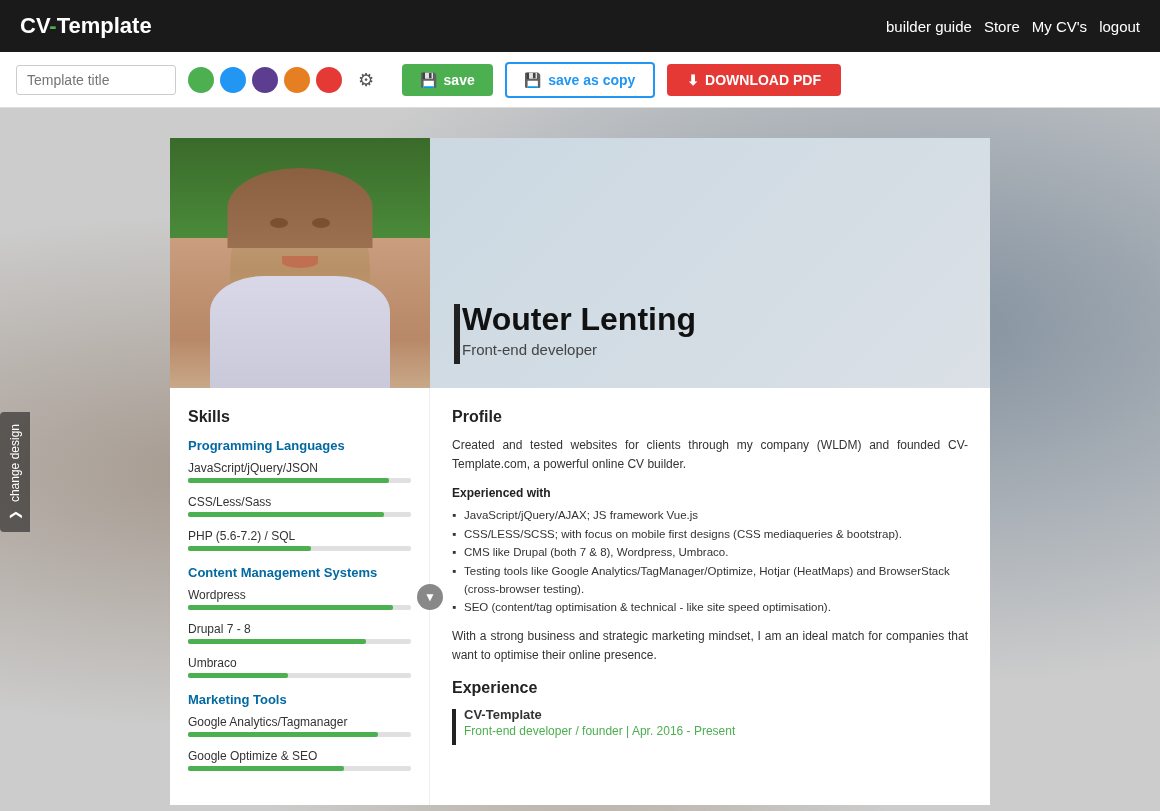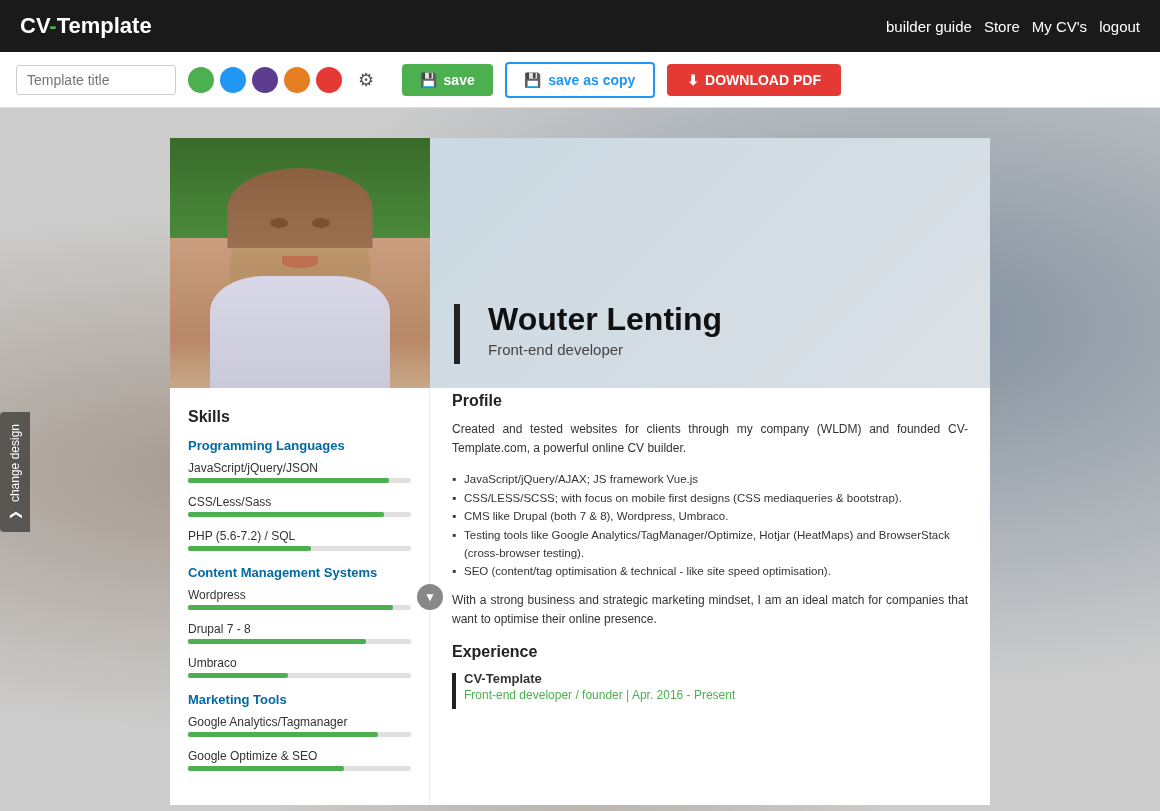--- a/index.html
+++ b/index.html
@@ -179,21 +179,21 @@
       display: flex;
       flex-direction: column;
       justify-content: flex-end;
       padding: 20px 24px 24px;
       position: relative;
       background-image: linear-gradient(135deg, rgba(200,215,225,0.8) 0%, rgba(220,225,230,0.6) 100%);
     }
     .cv-name-block {
       display: flex;
       align-items: flex-start;
-      gap: 28px;
+      gap: 2px;
     }
     .cv-name-bar {
       width: 6px;
       height: 60px;
       background: #222;
       flex-shrink: 0;
       margin-top: 2px;
     }
     .cv-name {
       font-size: 32px;
@@ -267,21 +267,21 @@
     }
     .skill-bar-fill {
       height: 5px;
       background: #4caf50;
       border-radius: 2px;
     }
 
     
     .cv-right {
       flex: 1;
-      padding: 4px 22px;
+      padding: 20px 22px;
     }
     .cv-section-header {
       font-size: 16px;
       font-weight: bold;
       color: #222;
       margin-bottom: 10px;
     }
     .cv-profile-text {
       font-size: 12px;
       color: #333;
@@ -469,20 +469,21 @@
         </div>
 
         <div class="scroll-indicator">▼</div>
       </div>
 
       <div class="cv-right">
 
         <div class="section-sep">
           <div class="cv-section-header">Profile</div>
           <p class="cv-profile-text">Created and tested websites for clients through my company (WLDM) and founded CV-Template.com, a powerful online CV builder.</p>
+          <div class="experienced-title">Experienced with</div>
           <ul class="bullet-list">
             <li>JavaScript/jQuery/AJAX; JS framework Vue.js</li>
             <li>CSS/LESS/SCSS; with focus on mobile first designs (CSS mediaqueries &amp; bootstrap).</li>
             <li>CMS like Drupal (both 7 &amp; 8), Wordpress, Umbraco.</li>
             <li>Testing tools like Google Analytics/TagManager/Optimize, Hotjar (HeatMaps) and BrowserStack (cross-browser testing).</li>
             <li>SEO (content/tag optimisation &amp; technical - like site speed optimisation).</li>
           </ul>
           <p class="cv-profile-text" style="margin-top:10px;">With a strong business and strategic marketing mindset, I am an ideal match for companies that want to optimise their online presence.</p>
         </div>
 

